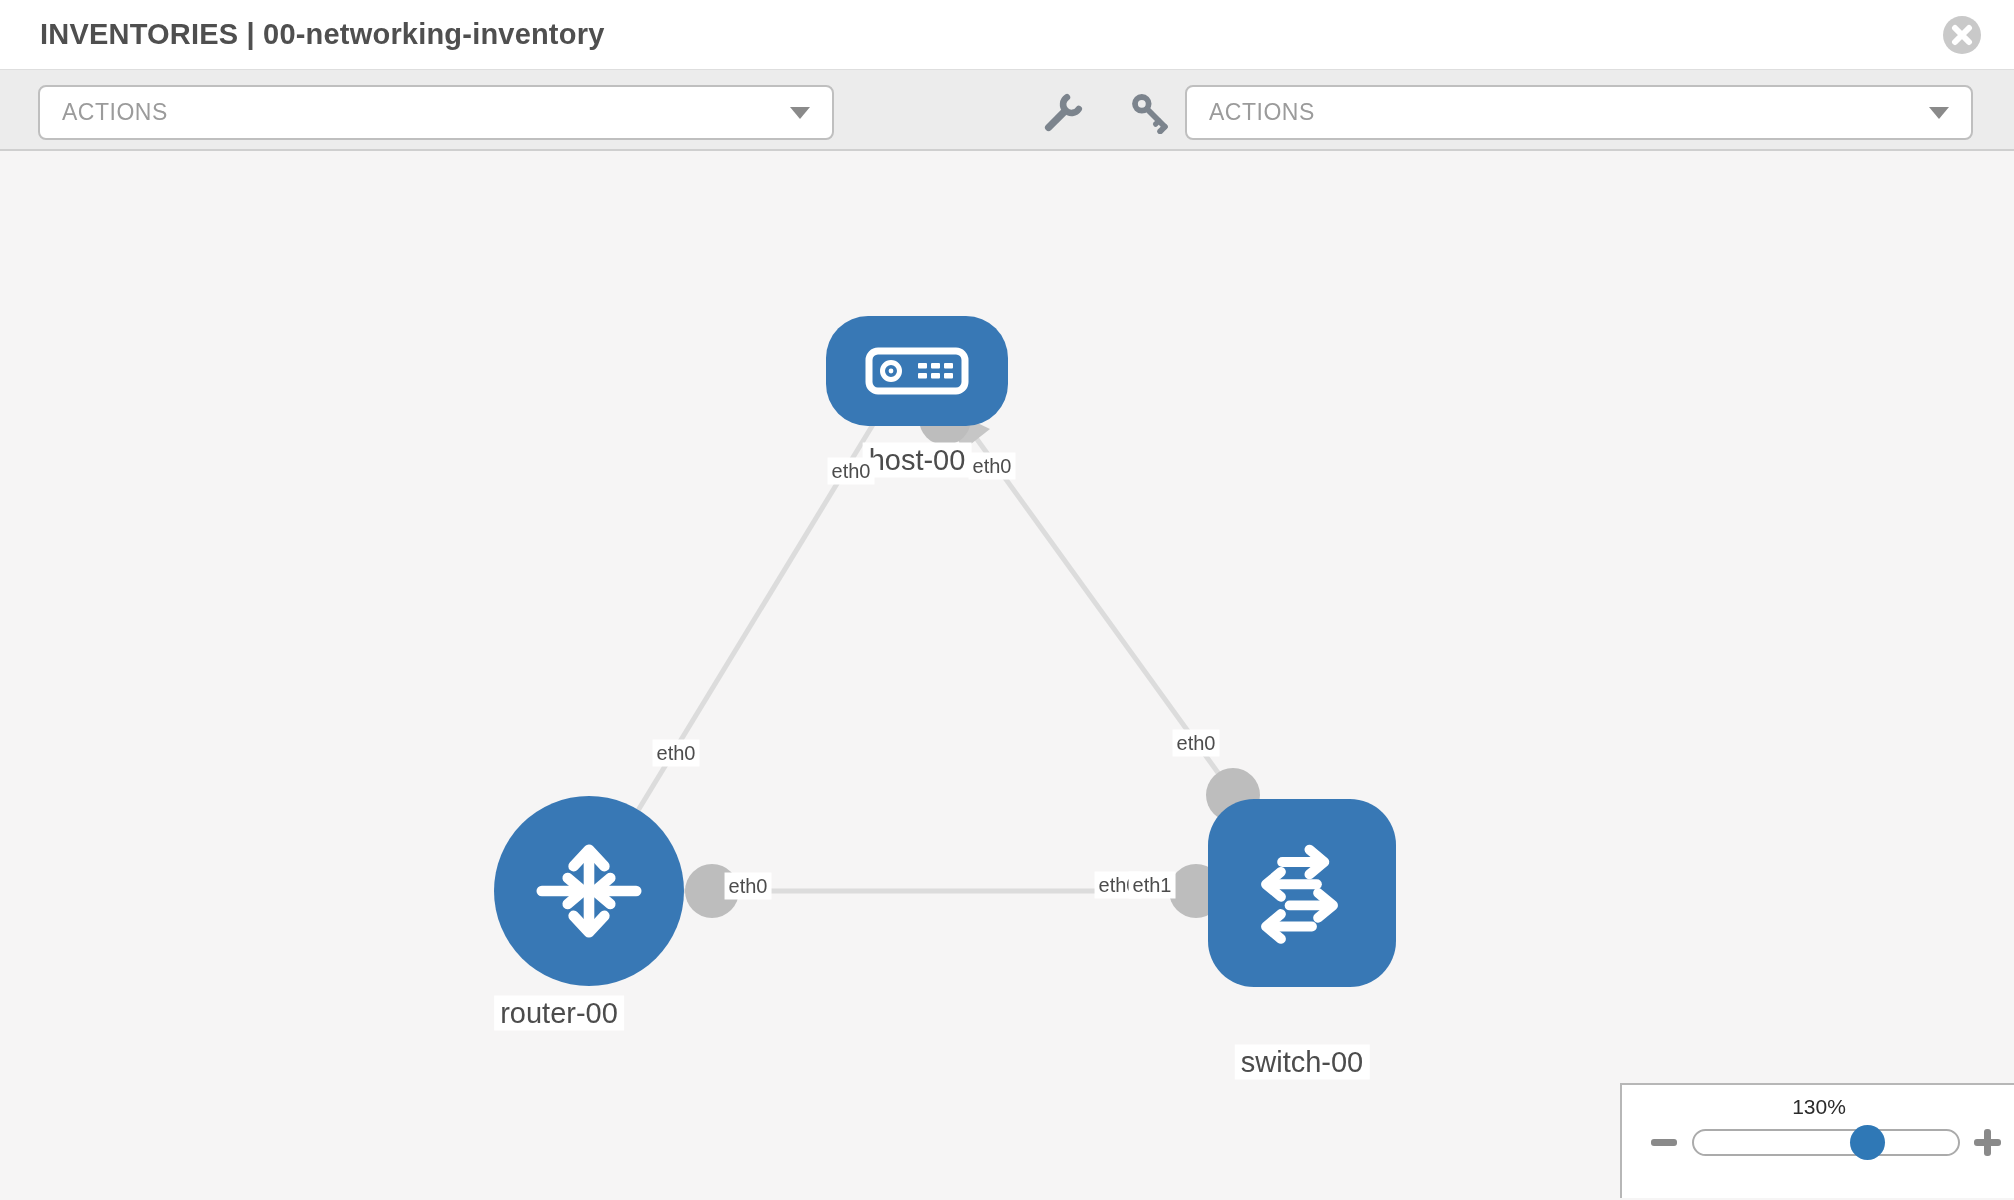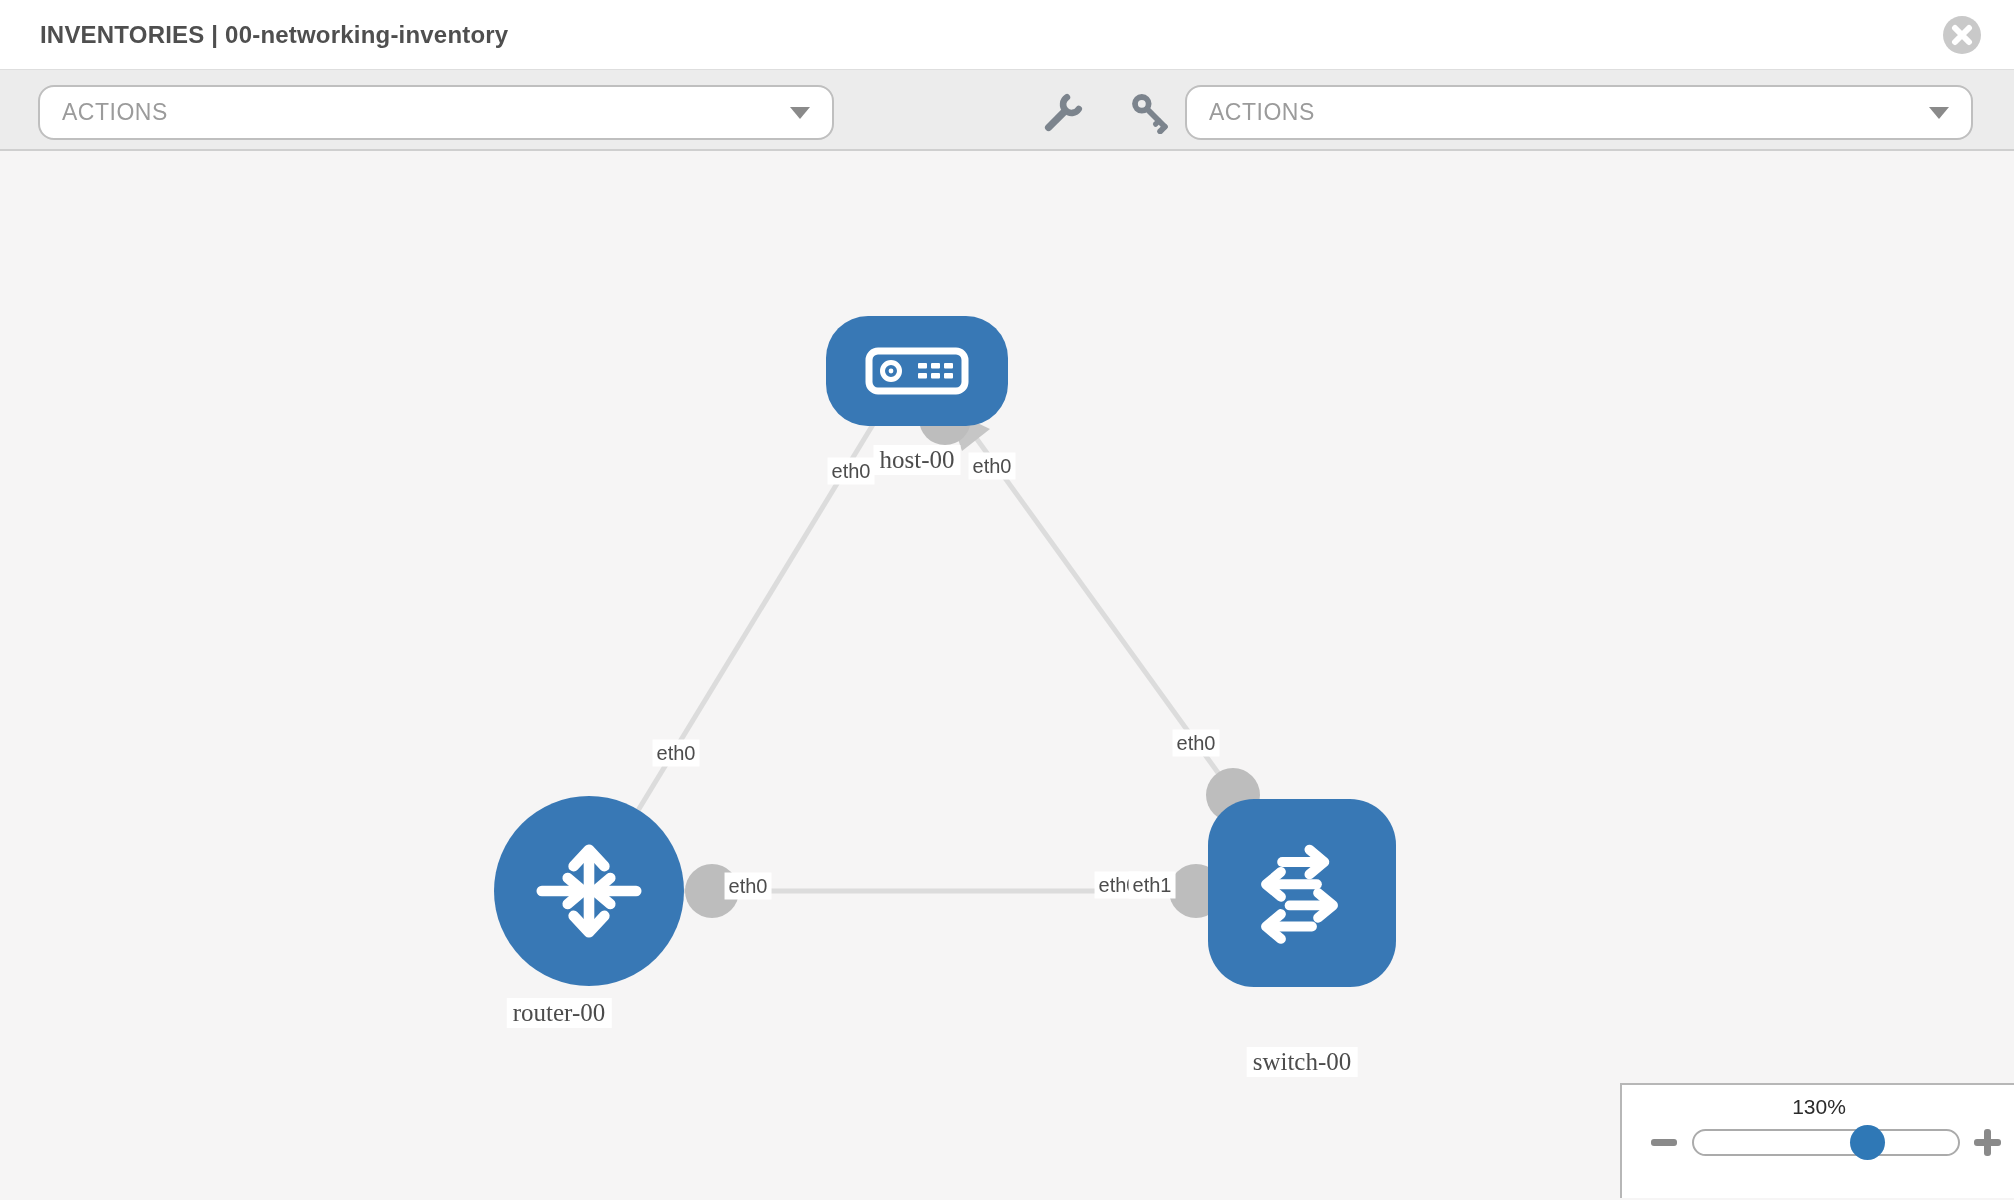--- a/index.html
+++ b/index.html
@@ -8,37 +8,37 @@
 
   .app { position:relative; width:2014px; height:1200px; }
 
   
   .header {
     position:relative; height:70px; background:#ffffff;
     border-bottom:1px solid #dedede;
     display:flex; align-items:center;
   }
   .page-title {
-    margin-left:40px; font-size:24px; font-weight:700; color:#4f4f4f;
+    margin-left:40px; font-size:29px; font-weight:700; color:#4f4f4f;
     letter-spacing:0.2px;
   }
   .close-btn {
     position:absolute; right:33px; top:16px; width:38px; height:38px;
     border-radius:50%; background:#c9c9c9; cursor:pointer;
     display:flex; align-items:center; justify-content:center;
   }
 
   
   .toolbar {
     position:relative; height:81px; background:#ececec;
     border-bottom:2px solid #cfcfcf;
   }
   .select {
     position:absolute; top:15px; height:55px; background:#ffffff;
-    border:2px solid #bfbfbf; border-radius:16px;
+    border:2px solid #bfbfbf; border-radius:8px;
     display:flex; align-items:center; justify-content:space-between;
     padding:0 22px; cursor:pointer;
   }
   .select .select-label { font-size:23px; color:#9b9b9b; letter-spacing:0.5px; }
   .caret {
     width:0; height:0; border-left:10px solid transparent;
     border-right:10px solid transparent; border-top:12px solid #8a8a8a;
   }
   .select.actions { left:38px; width:796px; }
   .select.search  { left:1185px; width:788px; }
@@ -57,21 +57,21 @@
 
   .node { position:absolute; background:#3878b5; display:flex; align-items:center; justify-content:center; cursor:pointer; }
   .node-host   { left:826px; top:165px; width:182px; height:110px; border-radius:42px; }
   .node-router { left:494px; top:645px; width:190px; height:190px; border-radius:50%; }
   .node-switch { left:1208px; top:648px; width:188px; height:188px; border-radius:46px; }
 
   .chip {
     position:absolute; transform:translate(-50%,-50%);
     background:#ffffff; color:#4c4c4c; padding:1px 6px; white-space:nowrap;
   }
-  .chip-node { font-size:25px;font-family:Liberation Serif, serif; }
+  .chip-node { font-size:29px; }
   .chip-if { font-size:20px; padding:2px 4px; }
 
   
   .zoom-panel {
     position:absolute; left:1620px; top:932px; width:500px; height:300px;
     background:#ffffff; border:2px solid #b7b7b7;
   }
   .zoom-level {
     position:absolute; left:0; top:10px; width:394px; text-align:center;
     font-size:21px; color:#2b2b2b;

